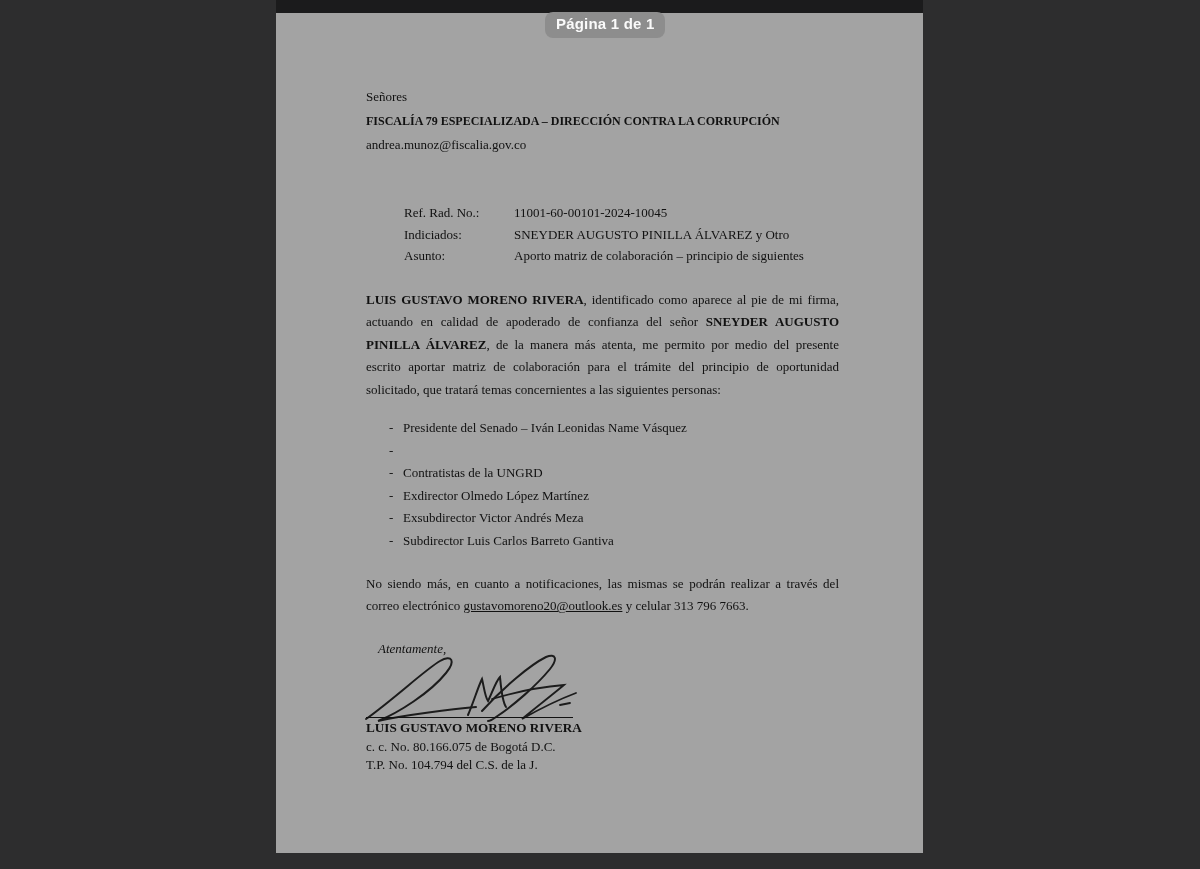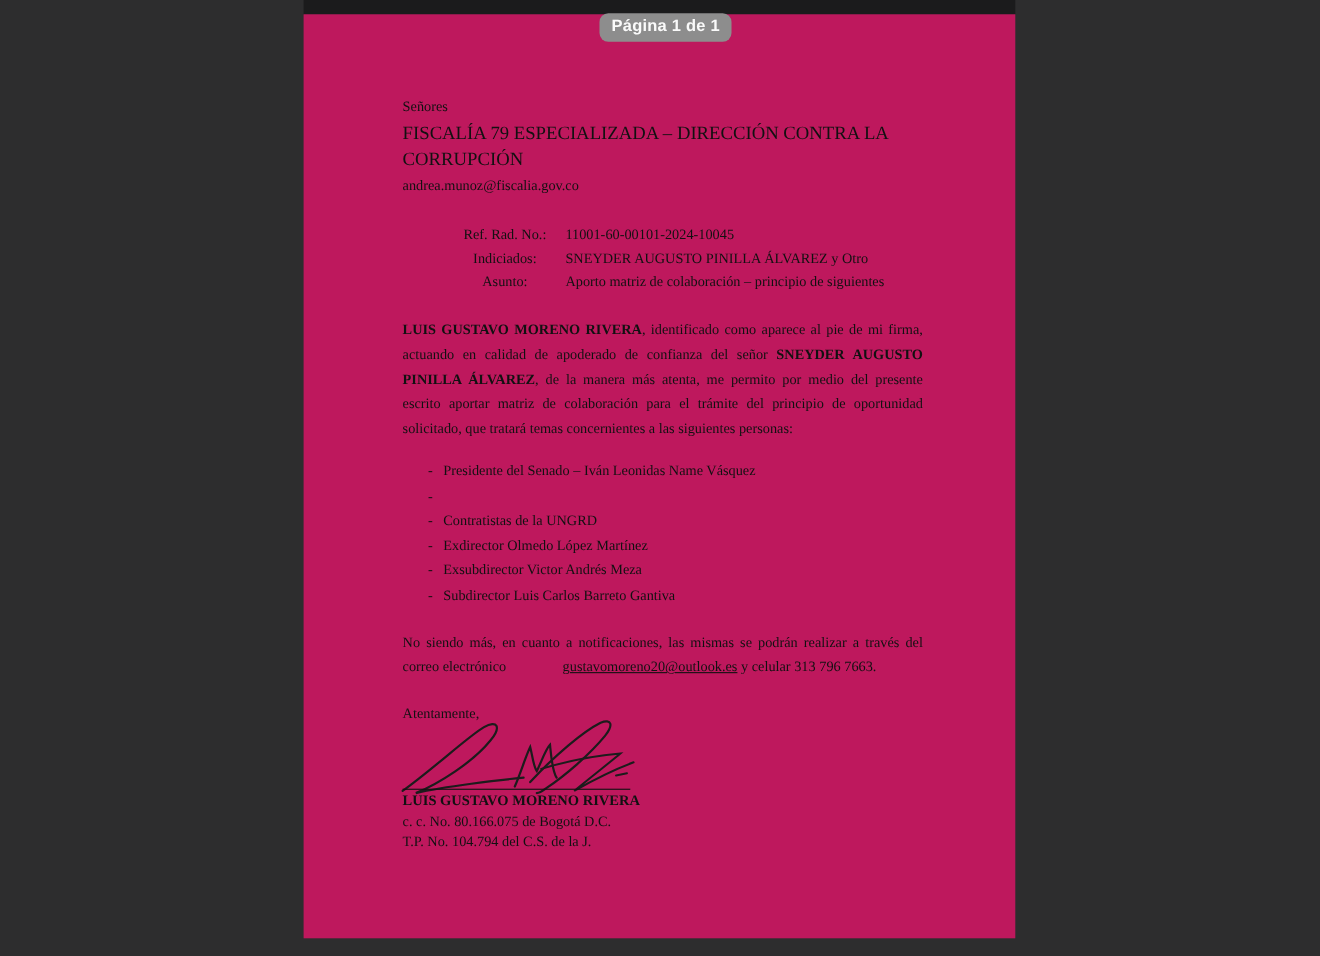--- a/index.html
+++ b/index.html
@@ -33,36 +33,35 @@
     font-size: 15px;
     font-weight: 600;
     letter-spacing: 0.2px;
     z-index: 10;
     white-space: nowrap;
   }
   .page {
     position: absolute;
     left: 276px; top: 13px;
     width: 647px; height: 840px;
-    background: #be185d;
+    background: #a3a3a3;
     color: #111111;
     font-size: 13px;
   }
   .abs { position: absolute; }
   .recipient-block {
     left: 90px; top: 72px;
     width: 480px;
     line-height: 24px;
   }
-  .recipient-entity { font-weight: normal; font-size: 17px; }
+  .recipient-entity { font-weight: bold; font-size: 12px; }
   .ref-block {
     left: 128px; top: 189px;
     width: 450px;
     line-height: 21.5px;
-    text-align: center;
   }
   .ref-row { display: flex; }
   .ref-label { width: 110px; flex: 0 0 110px; }
   .body-par {
     left: 90px; top: 276px;
     width: 473px;
     line-height: 22.4px;
     text-align: justify;
   }
   .list-block {
@@ -72,39 +71,40 @@
   }
   .list-row { display: flex; }
   .list-row .dash { width: 14px; flex: 0 0 14px; }
   .closing-par {
     left: 90px; top: 560px;
     width: 473px;
     line-height: 22.4px;
     text-align: justify;
   }
   .farewell-line {
-    left: 90px; top: 628px;
+    left: 102px; top: 628px;
     width: 300px;
+    font-style: italic;
   }
   .signature-svg {
     left: 88px; top: 640px;
     width: 230px; height: 72px;
   }
   .signature-rule {
     left: 90px; top: 704px;
     width: 207px; height: 0;
     border-top: 1.6px solid #111111;
   }
   .signer-block {
     left: 90px; top: 706px;
     width: 340px;
     line-height: 18.6px;
   }
   .signer-name { font-weight: bold; font-size: 13.2px; }
-  .u-link { text-decoration: underline; margin-left: 48px; }
+  .u-link { text-decoration: underline; }
 </style>
 </head>
 <body>
 
 <div class="viewer">
 
   <div class="top-strip"></div>
 
   <div class="page-badge">Página 1 de 1</div>
 

